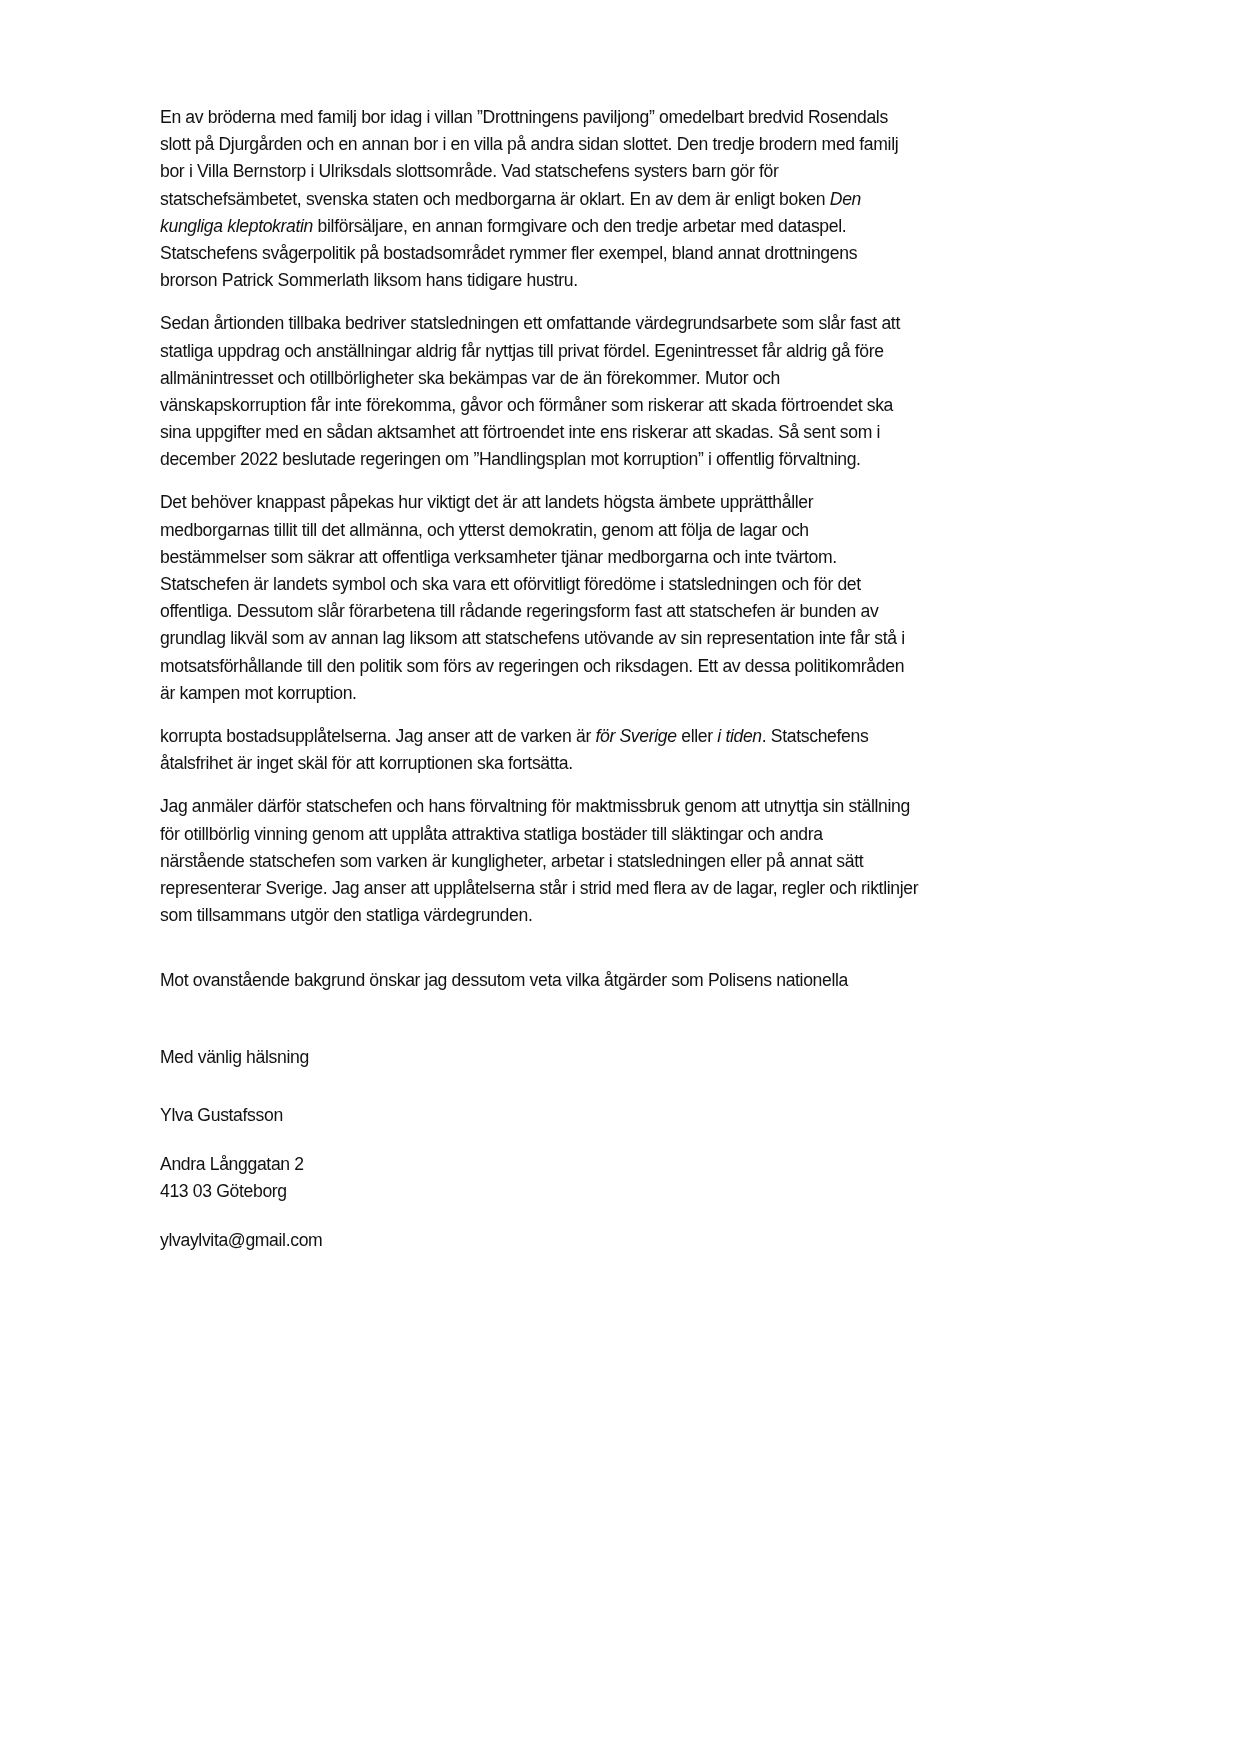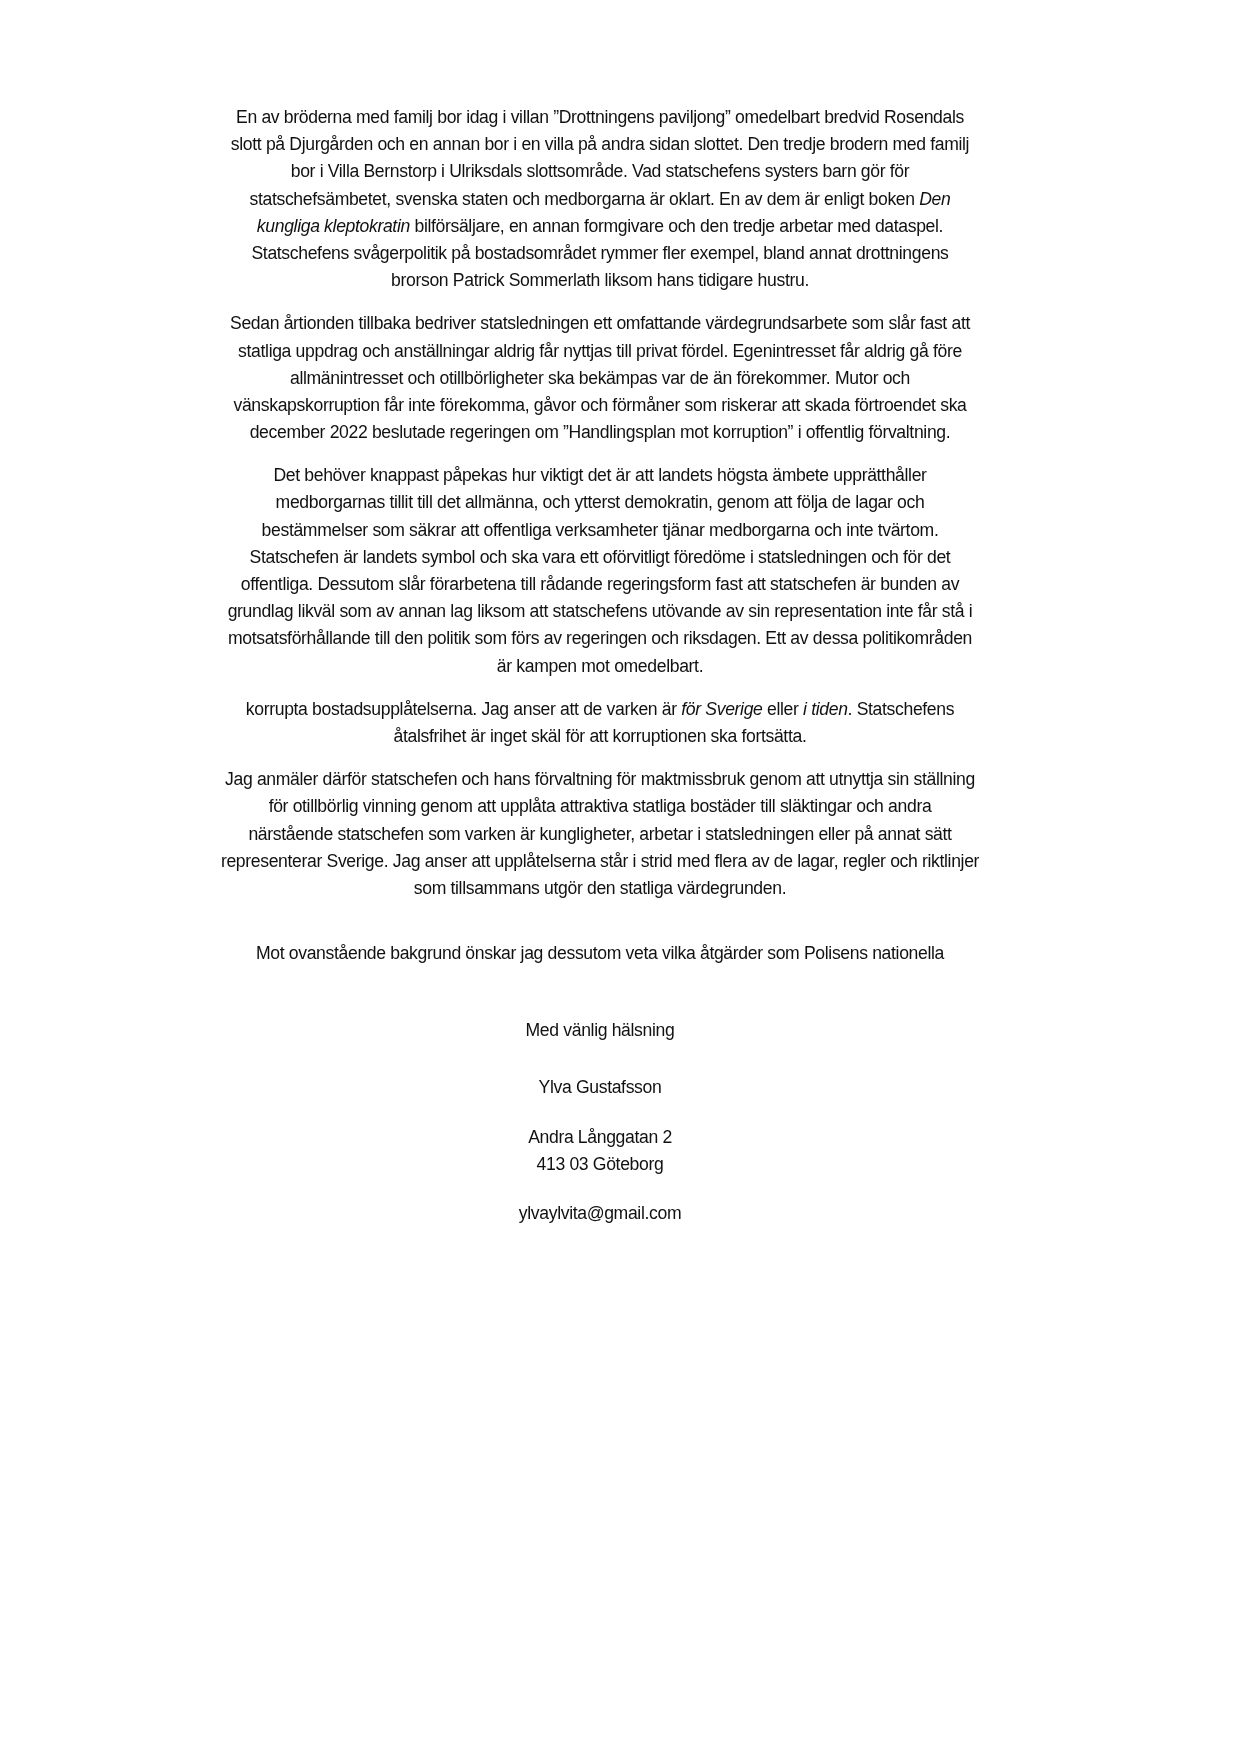--- a/index.html
+++ b/index.html
@@ -1,20 +1,19 @@
 <!DOCTYPE html>
 <html><head>
 <meta charset="utf-8">
 <style>
   html, body { margin: 0; padding: 0; background: #ffffff; }
   body { width: 1242px; height: 1754px; position: relative; overflow: hidden; }
   .page {
     position: absolute; left: 0; top: 0; width: 1242px; height: 1754px;
     background: #ffffff;
-    text-align: center;
   }
   .content {
     position: absolute; left: 160px; top: 104px; width: 880px;
     font-family: "Liberation Sans", sans-serif;
     font-size: 17.6px;
     color: #111111;
     letter-spacing: -0.35px;
   }
   .para { margin: 0 0 16px 0; }
   .line { height: 27.2px; line-height: 27.2px; white-space: nowrap; }
@@ -37,32 +36,33 @@
       <div class="line"><em>kungliga kleptokratin</em><span> bilförsäljare, en annan formgivare och den tredje arbetar med dataspel.</span></div>
       <div class="line">Statschefens svågerpolitik på bostadsområdet rymmer fler exempel, bland annat drottningens</div>
       <div class="line">brorson Patrick Sommerlath liksom hans tidigare hustru.</div>
     </div>
 
     <div class="para">
       <div class="line">Sedan årtionden tillbaka bedriver statsledningen ett omfattande värdegrundsarbete som slår fast att</div>
       <div class="line">statliga uppdrag och anställningar aldrig får nyttjas till privat fördel. Egenintresset får aldrig gå före</div>
       <div class="line">allmänintresset och otillbörligheter ska bekämpas var de än förekommer. Mutor och</div>
       <div class="line">vänskapskorruption får inte förekomma, gåvor och förmåner som riskerar att skada förtroendet ska</div>
+      <div class="line">sina uppgifter med en sådan aktsamhet att förtroendet inte ens riskerar att skadas. Så sent som i</div>
       <div class="line">december 2022 beslutade regeringen om ”Handlingsplan mot korruption” i offentlig förvaltning.</div>
     </div>
 
     <div class="para">
       <div class="line">Det behöver knappast påpekas hur viktigt det är att landets högsta ämbete upprätthåller</div>
       <div class="line">medborgarnas tillit till det allmänna, och ytterst demokratin, genom att följa de lagar och</div>
       <div class="line">bestämmelser som säkrar att offentliga verksamheter tjänar medborgarna och inte tvärtom.</div>
       <div class="line">Statschefen är landets symbol och ska vara ett oförvitligt föredöme i statsledningen och för det</div>
       <div class="line">offentliga. Dessutom slår förarbetena till rådande regeringsform fast att statschefen är bunden av</div>
       <div class="line">grundlag likväl som av annan lag liksom att statschefens utövande av sin representation inte får stå i</div>
       <div class="line">motsatsförhållande till den politik som förs av regeringen och riksdagen. Ett av dessa politikområden</div>
-      <div class="line">är kampen mot omedelbart.</div>
+      <div class="line">är kampen mot korruption.</div>
     </div>
 
     <div class="para">
       <div class="line"><span>korrupta bostadsupplåtelserna. Jag anser att de varken är </span><em>för Sverige</em><span> eller </span><em>i tiden</em><span>. Statschefens</span></div>
       <div class="line">åtalsfrihet är inget skäl för att korruptionen ska fortsätta.</div>
     </div>
 
     <div class="para">
       <div class="line">Jag anmäler därför statschefen och hans förvaltning för maktmissbruk genom att utnyttja sin ställning</div>
       <div class="line">för otillbörlig vinning genom att upplåta attraktiva statliga bostäder till släktingar och andra</div>

